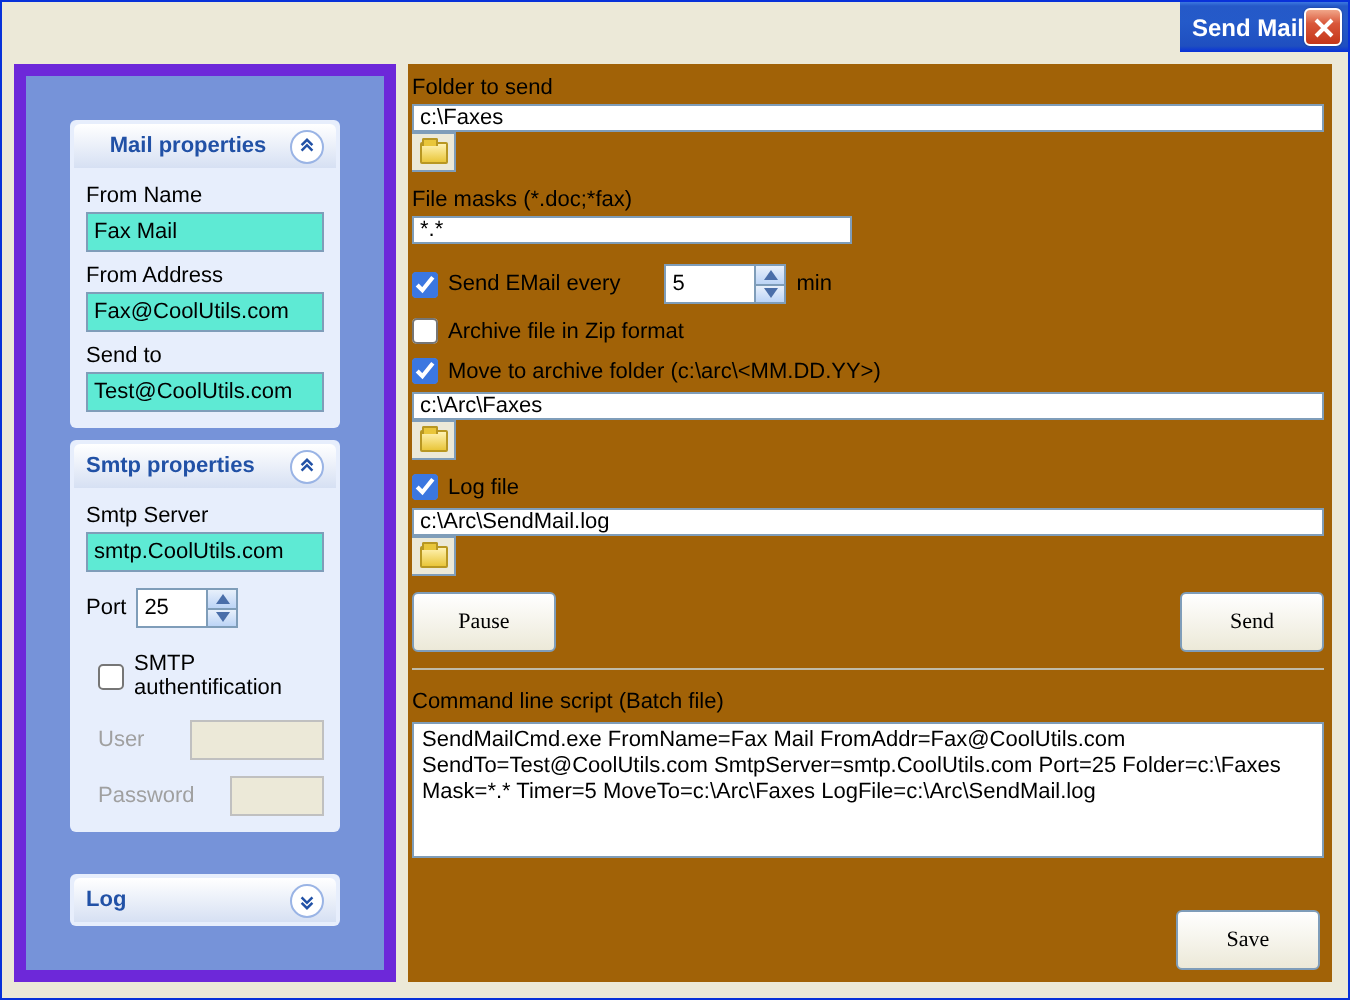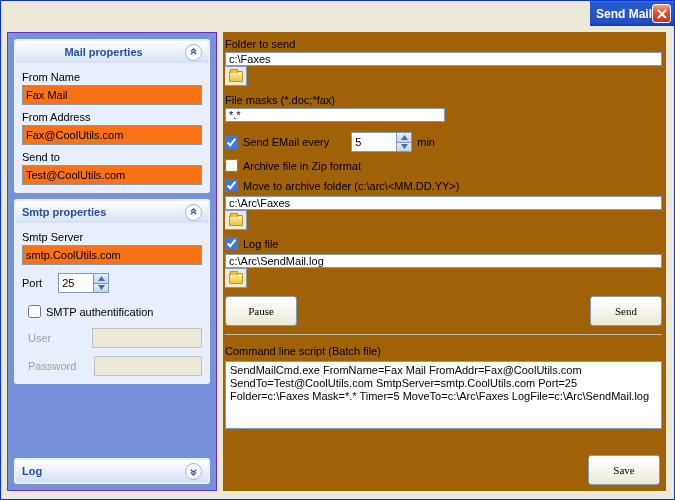--- a/index.html
+++ b/index.html
@@ -3,31 +3,31 @@
 <meta charset="utf-8">
 <style>
 * { box-sizing: border-box; margin: 0; padding: 0; }
 body { font-family: Tahoma, Arial, sans-serif; font-size: 11px; background: #fff; }
 .window { width: 675px; height: 500px; border: 1px solid #0831d9; background: #ece9d8; display: flex; flex-direction: column; align-items: flex-end; }
 .titlebar { height: 25px; background: linear-gradient(to bottom, #3b77e0 0%, #2559c8 8%, #245ac9 40%, #1f4fc0 88%, #0831d9 100%); display: flex; align-items: center; padding: 0 3px 0 6px; }
 .titlebar-text { color: #fff; font-weight: bold; font-size: 12px; flex: 1; }
 .close-btn { width: 19px; height: 19px; background: linear-gradient(to bottom, #f1a689, #d9573a 40%, #c4361a); border: 1px solid #fff; border-radius: 3px; color: #fff; display: flex; align-items: center; justify-content: center; font-weight: bold; cursor: pointer; box-shadow: 0 0 1px rgba(0,0,0,.4); }
 .close-btn svg { width: 10px; height: 10px; }
 .body { flex: 1; display: flex; padding: 6px 8px 8px 6px; gap: 6px; }
-.sidebar { width: 210px; background: #7693d9; border: 1px solid #6d28d9; padding: 6px; display: flex; flex-direction: column; gap: 6px; }
+.sidebar { width: 191px; background: #7693d9; border: 6px solid #6d28d9; padding: 22px; display: flex; flex-direction: column; gap: 6px; }
 .panel { background: #e7eefc; border-radius: 3px; padding: 2px 2px 8px 2px; }
 .panel-header { background: linear-gradient(to bottom, #fff, #d6e0f3); border-radius: 3px 3px 0 0; padding: 4px 6px; display: flex; align-items: center; justify-content: space-between; height: 22px; }
 .panel-title { color: #2151a6; font-weight: bold; text-align: center; flex: 1; }
 .panel-title.left { text-align: left; }
 .chev-btn { width: 17px; height: 17px; border: 1px solid #9ab4e5; border-radius: 50%; background: #fff; display: flex; align-items: center; justify-content: center; cursor: pointer; }
 .chev-btn svg { width: 9px; height: 9px; }
 .panel-body { padding: 4px 6px 0 6px; display: flex; flex-direction: column; gap: 2px; }
 .lbl { color: #000; margin-top: 4px; }
-.txt { width: 100%; height: 20px; border: 1px solid #7f9db9; background: #f97316; padding: 0 3px; font-family: inherit; font-size: 11px; }
-.row { display: flex; align-items: center; gap: 16px; }
+.txt { width: 100%; height: 20px; border: 1px solid #7f9db9; background: #5eead4; padding: 0 3px; font-family: inherit; font-size: 11px; }
+.row { display: flex; align-items: center; gap: 5px; }
 .spin { display: inline-flex; align-items: center; border: 1px solid #7f9db9; background: #fff; height: 20px; }
 .spin input { border: none; width: 34px; height: 18px; text-align: left; padding: 0 3px; font-family: inherit; font-size: 11px; outline: none; }
 .spin-arrows { display: flex; flex-direction: column; width: 15px; height: 18px; }
 .spin-arrow { flex: 1; background: linear-gradient(to bottom,#e8f0fb,#bcd4f6); border-left: 1px solid #7f9db9; display: flex; align-items: center; justify-content: center; cursor: pointer; }
 .spin-arrow:first-child { border-bottom: 1px solid #7f9db9; }
 .spin-arrow svg { width: 7px; height: 5px; }
 .chk { display: flex; align-items: center; gap: 5px; margin-top: 3px; }
 .chk input[type=checkbox] { width: 13px; height: 13px; accent-color: #3b77e0; }
 .disabled-lbl { color: #a0a0a0; }
 .disabled-input { background: #ece9d8; border: 1px solid #c0c0c0; height: 20px; width: 120px; }

